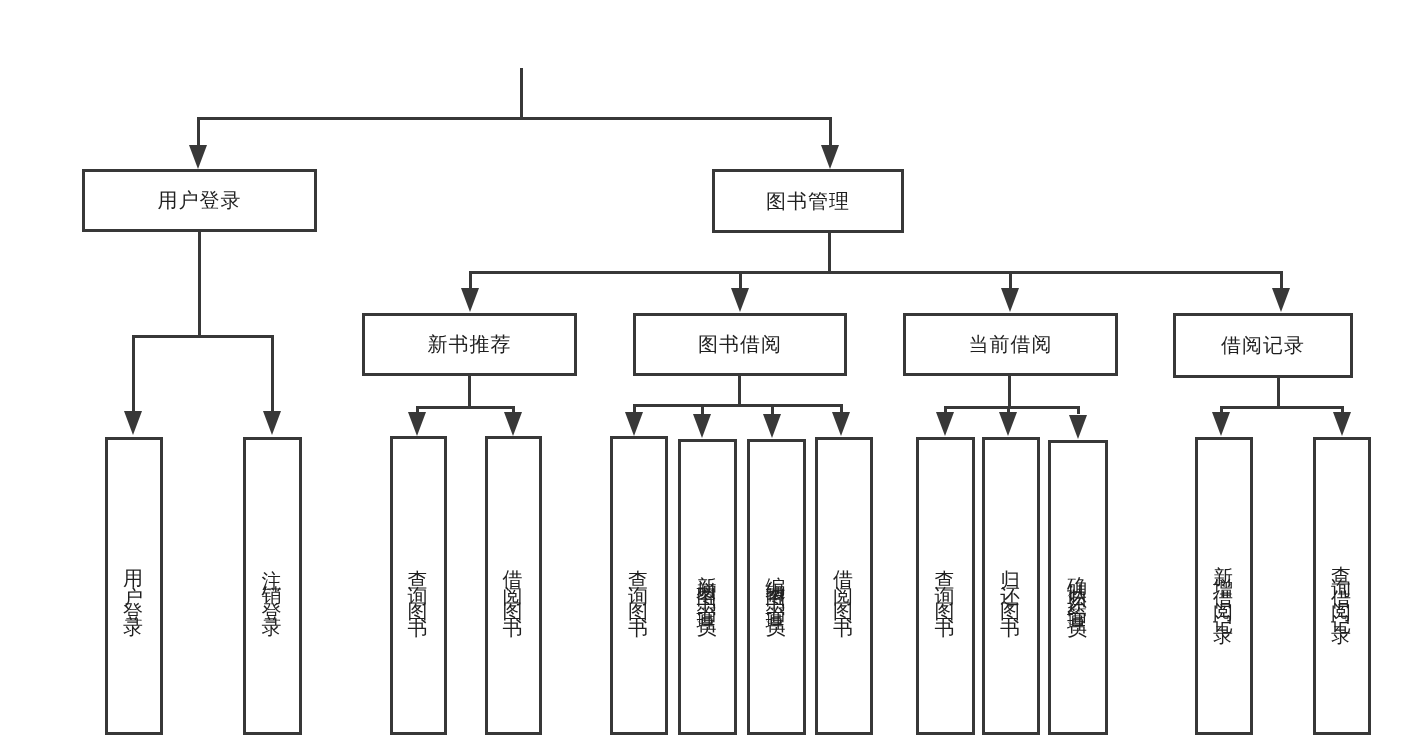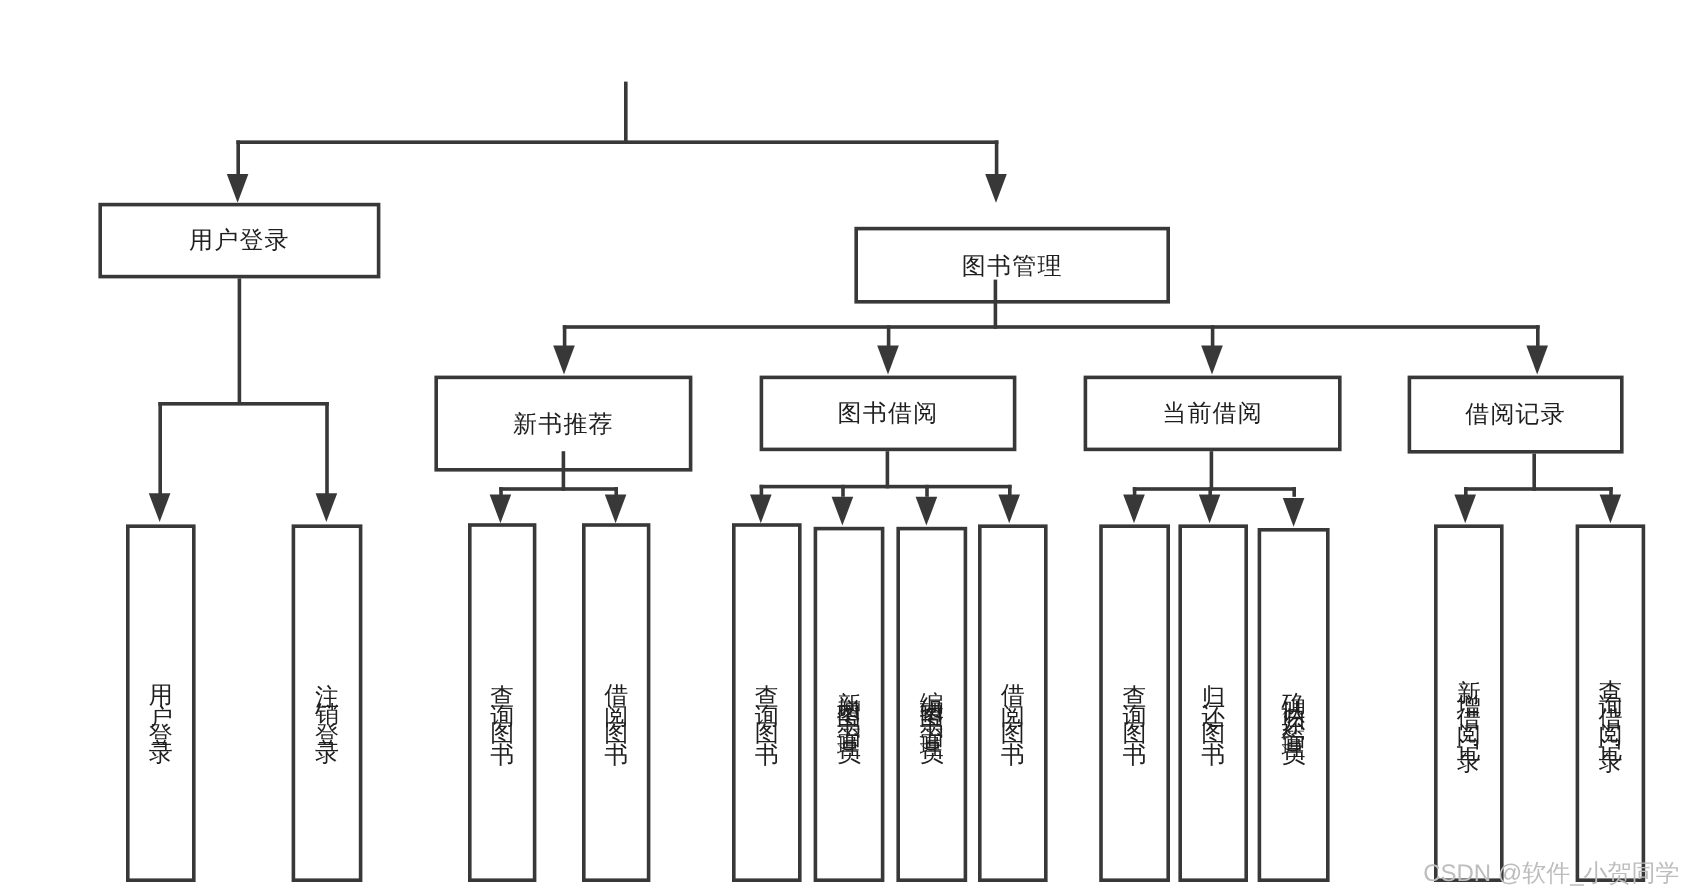--- a/index.html
+++ b/index.html
@@ -70,21 +70,21 @@
   <div class="vline" style="left:520px; top:68px; height:50px;"></div>
   <div class="hline" style="left:197px; top:117px; width:635px;"></div>
   <div class="vline" style="left:197px; top:117px; height:31px;"></div>
   <div class="arr" style="left:189px; top:145px;"></div>
   <div class="vline" style="left:829px; top:117px; height:31px;"></div>
   <div class="arr" style="left:821px; top:145px;"></div>
 
   <div class="box h" style="left:82px; top:169px; width:235px; height:63px;">
     <span>用户登录</span>
   </div>
-  <div class="box h" style="left:712px; top:169px; width:263px; height:64px;margin-top:20px;">
+  <div class="box h" style="left:712px; top:169px; width:192px; height:64px;">
     <span>图书管理</span>
   </div>
 
   <div class="vline" style="left:198px; top:232px; height:105px;"></div>
   <div class="hline" style="left:132px; top:335px; width:142px;"></div>
   <div class="vline" style="left:132px; top:335px; height:78px;"></div>
   <div class="arr" style="left:124px; top:411px;"></div>
   <div class="vline" style="left:271px; top:335px; height:78px;"></div>
   <div class="arr" style="left:263px; top:411px;"></div>
 
@@ -92,21 +92,21 @@
   <div class="hline" style="left:469px; top:271px; width:814px;"></div>
   <div class="vline" style="left:469px; top:271px; height:20px;"></div>
   <div class="arr" style="left:461px; top:288px;"></div>
   <div class="vline" style="left:739px; top:271px; height:20px;"></div>
   <div class="arr" style="left:731px; top:288px;"></div>
   <div class="vline" style="left:1009px; top:271px; height:20px;"></div>
   <div class="arr" style="left:1001px; top:288px;"></div>
   <div class="vline" style="left:1280px; top:271px; height:20px;"></div>
   <div class="arr" style="left:1272px; top:288px;"></div>
 
-  <div class="box h" style="left:362px; top:313px; width:215px; height:80px;">
+  <div class="box h" style="left:362px; top:313px; width:215px; height:63px;">
     <span>新书推荐</span>
   </div>
   <div class="box h" style="left:633px; top:313px; width:214px; height:63px;">
     <span>图书借阅</span>
   </div>
   <div class="box h" style="left:903px; top:313px; width:215px; height:63px;">
     <span>当前借阅</span>
   </div>
   <div class="box h" style="left:1173px; top:313px; width:180px; height:65px;">
     <span>借阅记录</span>
@@ -183,15 +183,14 @@
     <span>确认归还（管理员）</span>
   </div>
 
   <div class="box v ls6" style="left:1195px; top:437px; width:58px; height:298px;">
     <span>新增借阅记录</span>
   </div>
   <div class="box v ls6" style="left:1313px; top:437px; width:58px; height:298px;">
     <span>查询借阅记录</span>
   </div>
 
-  <div class="watermark">CSDN @软件_小贺同学</div>
 
 </div>
 
 </body></html>

